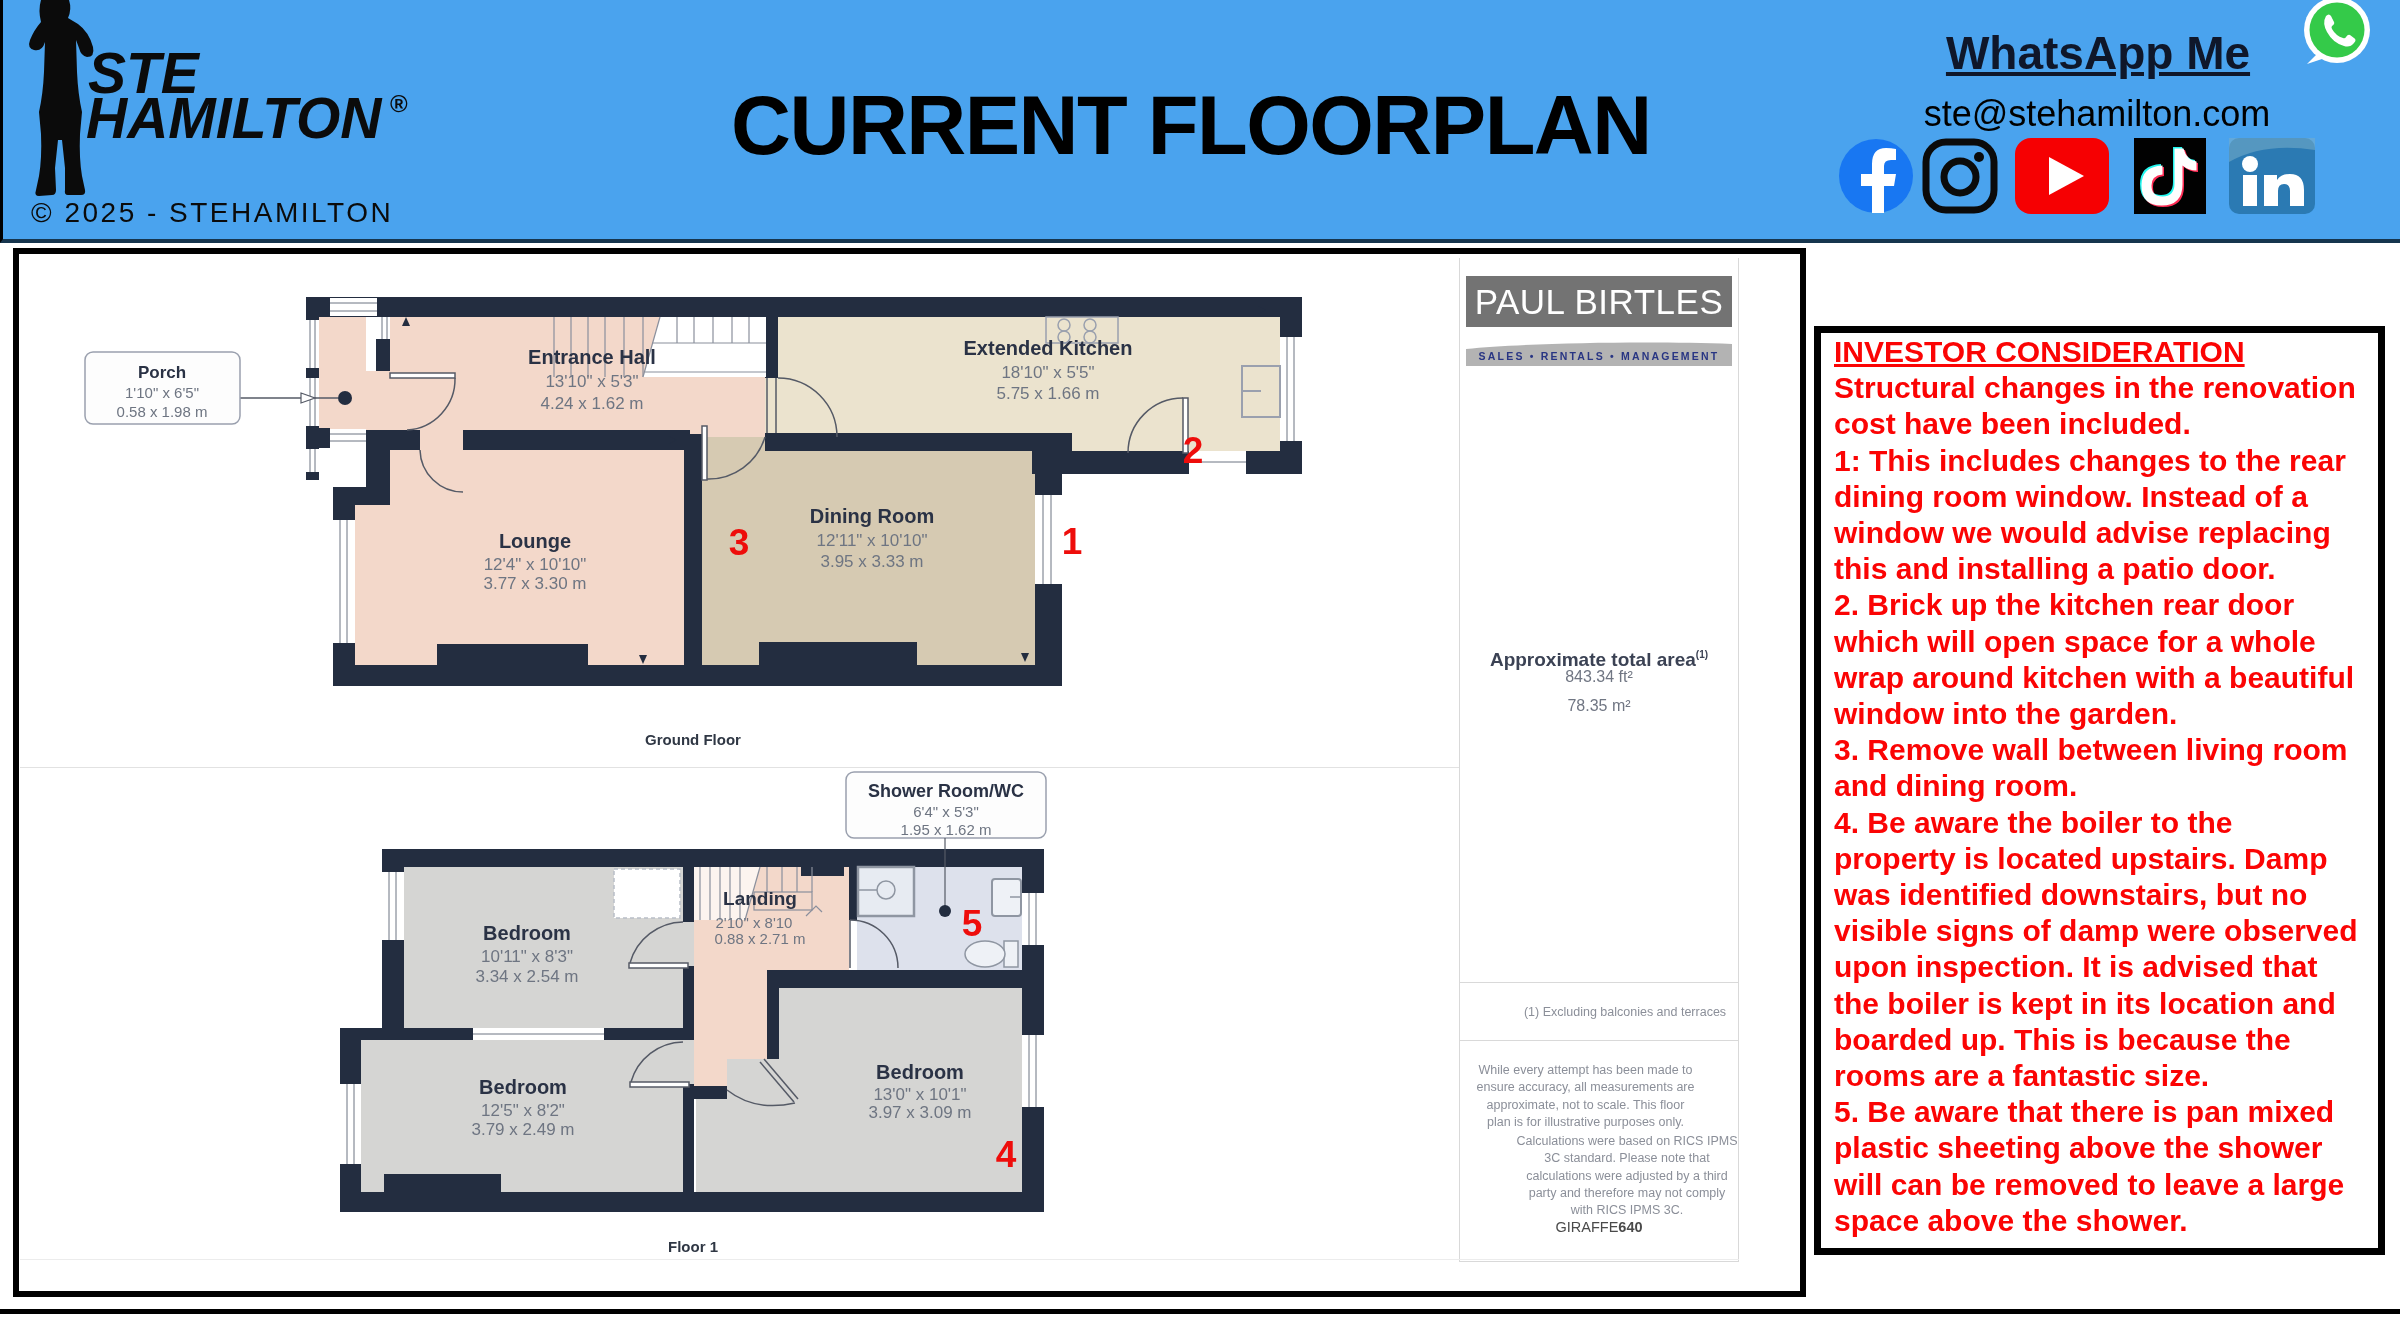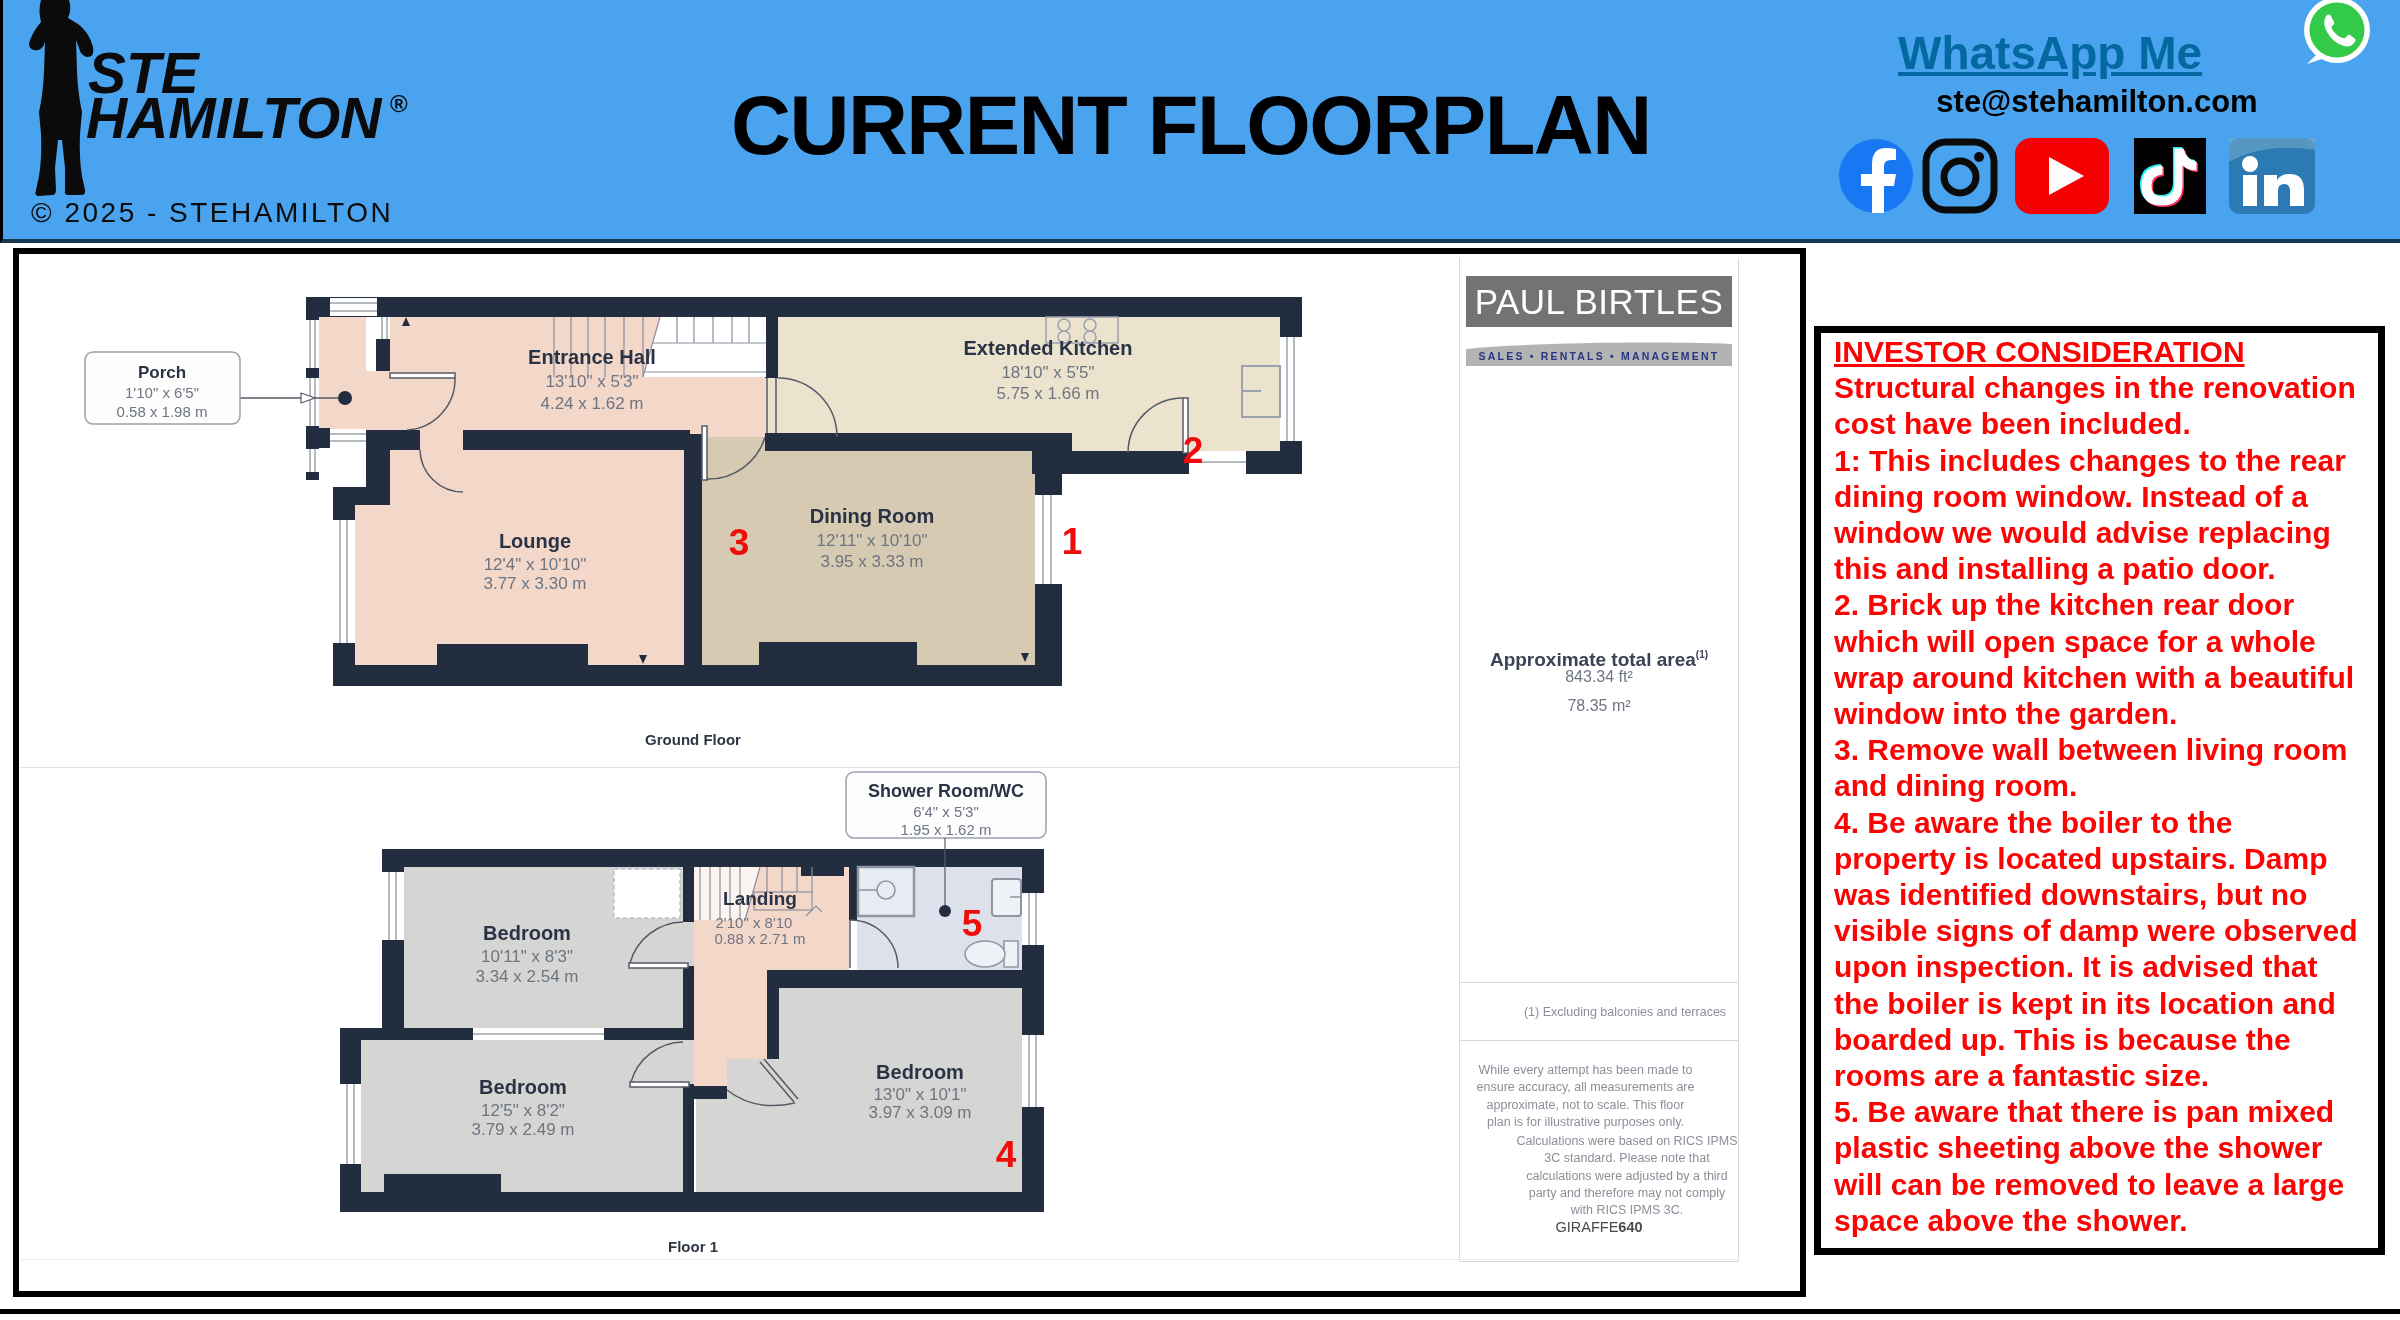--- a/index.html
+++ b/index.html
@@ -17,23 +17,23 @@
     <text x="88" y="93">STE</text>
     <text x="86" y="138">HAMILTON</text>
     <text x="390" y="112" font-size="24" font-style="normal">®</text>
   </g>
 </svg>
 
 <div class="abs" style="left:31px;top:197px;color:#0b0b0b;font-weight:normal;font-size:28px;letter-spacing:2.5px;">© 2025 - STEHAMILTON</div>
 
 <div class="abs" style="left:731px;top:78px;width:914px;text-align:center;color:#000;font-weight:bold;font-size:83px;letter-spacing:-1.5px;white-space:nowrap;">CURRENT FLOORPLAN</div>
 
-<div class="abs" style="left:1898px;top:26px;width:400px;color:#0369a1;font-weight:bold;font-size:46px;text-decoration:underline;">WhatsApp Me</div>
-
-<div class="abs" style="left:1867px;top:84px;width:460px;text-align:center;color:#000;font-weight:bold;font-size:31px;white-space:nowrap;">ste@stehamilton.com</div>
+<div class="abs" style="left:1898px;top:26px;width:400px;text-align:center;color:#0f172a;font-weight:bold;font-size:46px;text-decoration:underline;">WhatsApp Me</div>
+
+<div class="abs" style="left:1867px;top:93px;width:460px;text-align:center;color:#000;font-weight:normal;font-size:36px;white-space:nowrap;">ste@stehamilton.com</div>
 
 <div class="abs" style="left:13px;top:248px;width:1793px;height:1049px;border:6px solid #000;background:#fff;"></div>
 
 <div class="abs" style="left:0;top:1309px;width:2400px;height:5px;background:#000;"></div>
 
 <div class="abs" style="left:1814px;top:326px;width:571px;height:929px;border:7px solid #000;background:#fff;"></div>
 
 <div class="abs" style="left:1834px;top:334px;width:545px;color:#fb0404;font-weight:bold;font-size:30px;line-height:36.2px;"><span style="text-decoration:underline;">INVESTOR CONSIDERATION</span><br>Structural changes in the renovation<br>cost have been included.<br>1: This includes changes to the rear<br>dining room window. Instead of a<br>window we would advise replacing<br>this and installing a patio door.<br>2. Brick up the kitchen rear door<br>which will open space for a whole<br>wrap around kitchen with a beautiful<br>window into the garden.<br>3. Remove wall between living room<br>and dining room.<br>4. Be aware the boiler to the<br>property is located upstairs. Damp<br>was identified downstairs, but no<br>visible signs of damp were observed<br>upon inspection. It is advised that<br>the boiler is kept in its location and<br>boarded up. This is because the<br>rooms are a fantastic size.<br>5. Be aware that there is pan mixed<br>plastic sheeting above the shower<br>will can be removed to leave a large<br>space above the shower.</div>
 
 <div class="abs" style="left:1459px;top:258px;width:1px;height:1003px;background:#d9d9d9;"></div>

